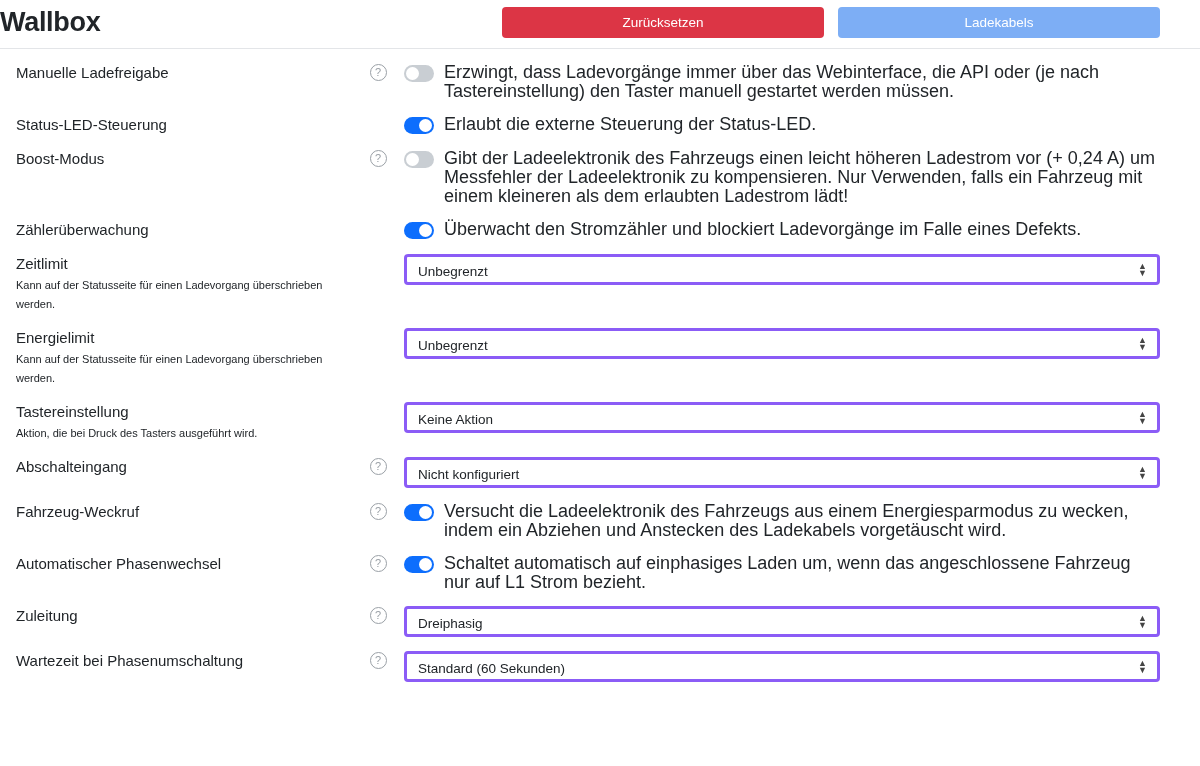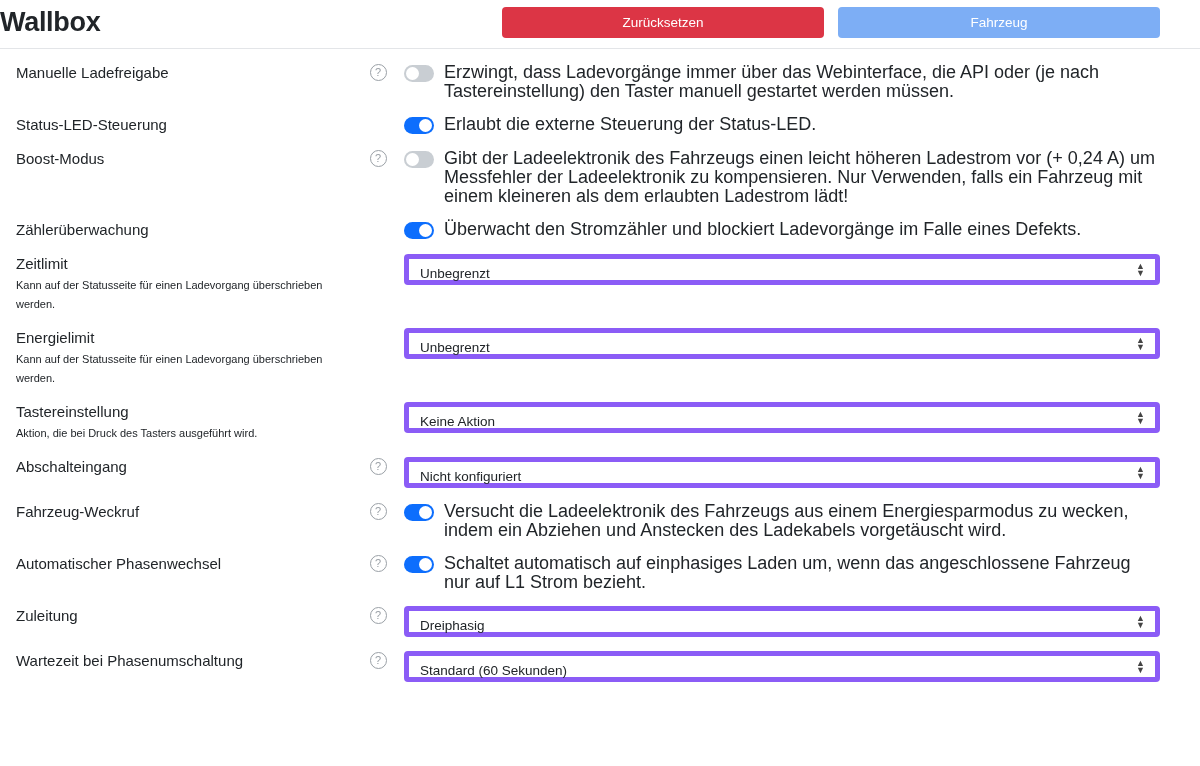--- a/index.html
+++ b/index.html
@@ -135,21 +135,21 @@
     color: #212529;
     margin-left: 10px;
     max-width: 712px;
   }
 
   
   .select {
     width: 100%;
     max-width: 757px;
     height: 31px;
-    border: 5px solid #8b5cf6;
+    border: 3px solid #8b5cf6;
     border-radius: 4px;
     background: #ffffff;
     font-size: 13.5px;
     color: #212529;
     padding: 0 26px 0 11px;
     line-height: 29px;
     position: relative;
     cursor: pointer;
   }
   .select .arrows {
@@ -166,21 +166,21 @@
 </style>
 </head>
 <body>
 
 <div class="page">
 
   <div class="header">
     <div class="brand">Wallbox</div>
     <div class="header-buttons">
       <button class="btn btn-reset">Zurücksetzen</button>
-      <button class="btn btn-save">Fahrzeug</button>
+      <button class="btn btn-save">Ladekabels</button>
     </div>
   </div>
 
   <div class="divider"></div>
 
   <div class="form" id="form">
       <div class="row">
         <div class="label-col">
           <div class="label-main">Manuelle Ladefreigabe</div>
         </div>

